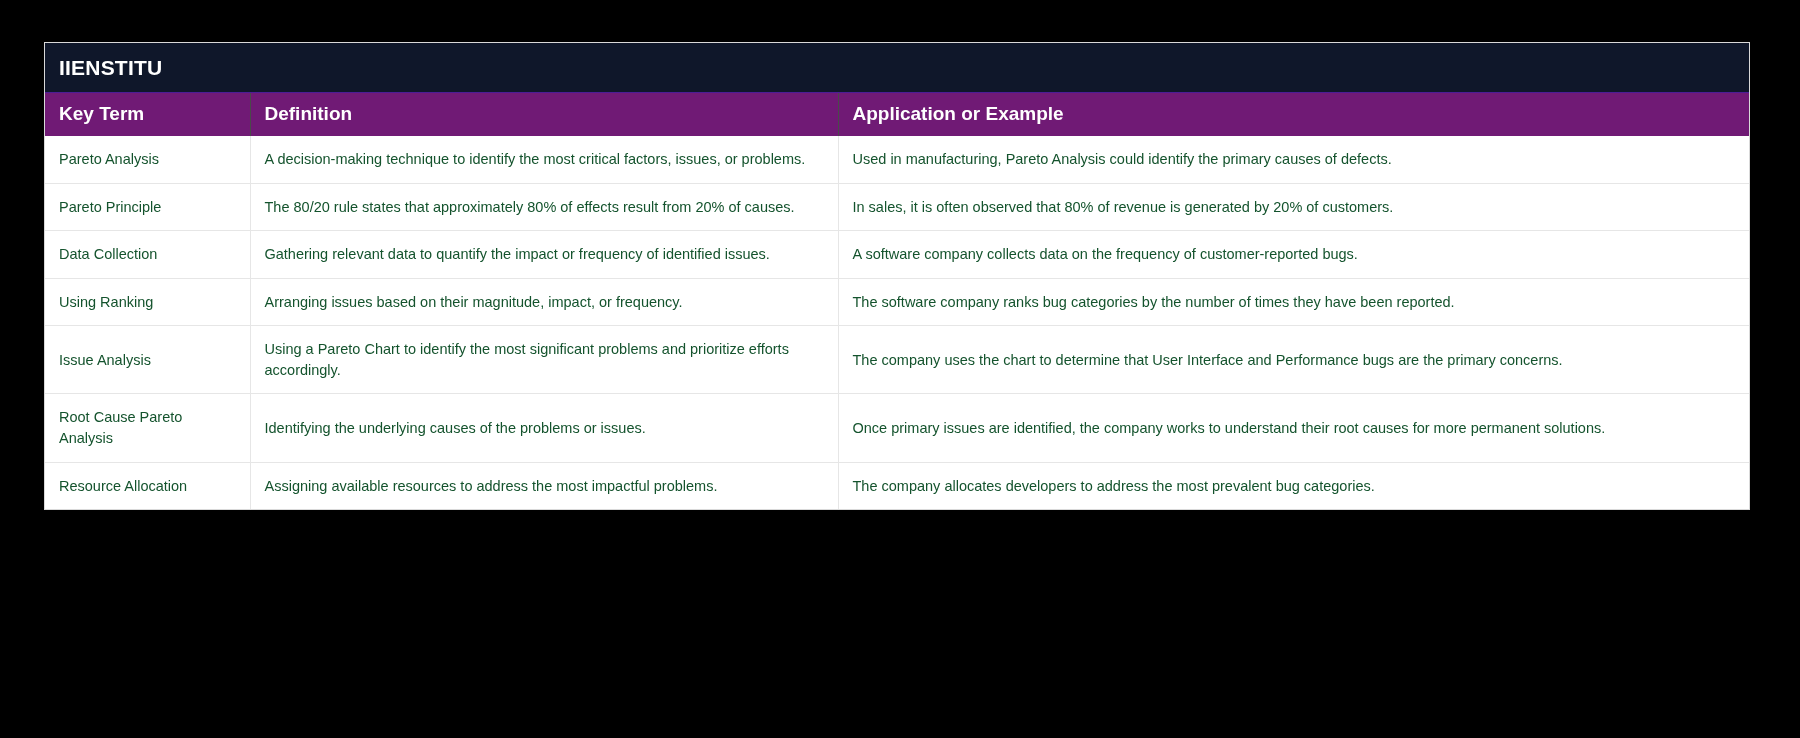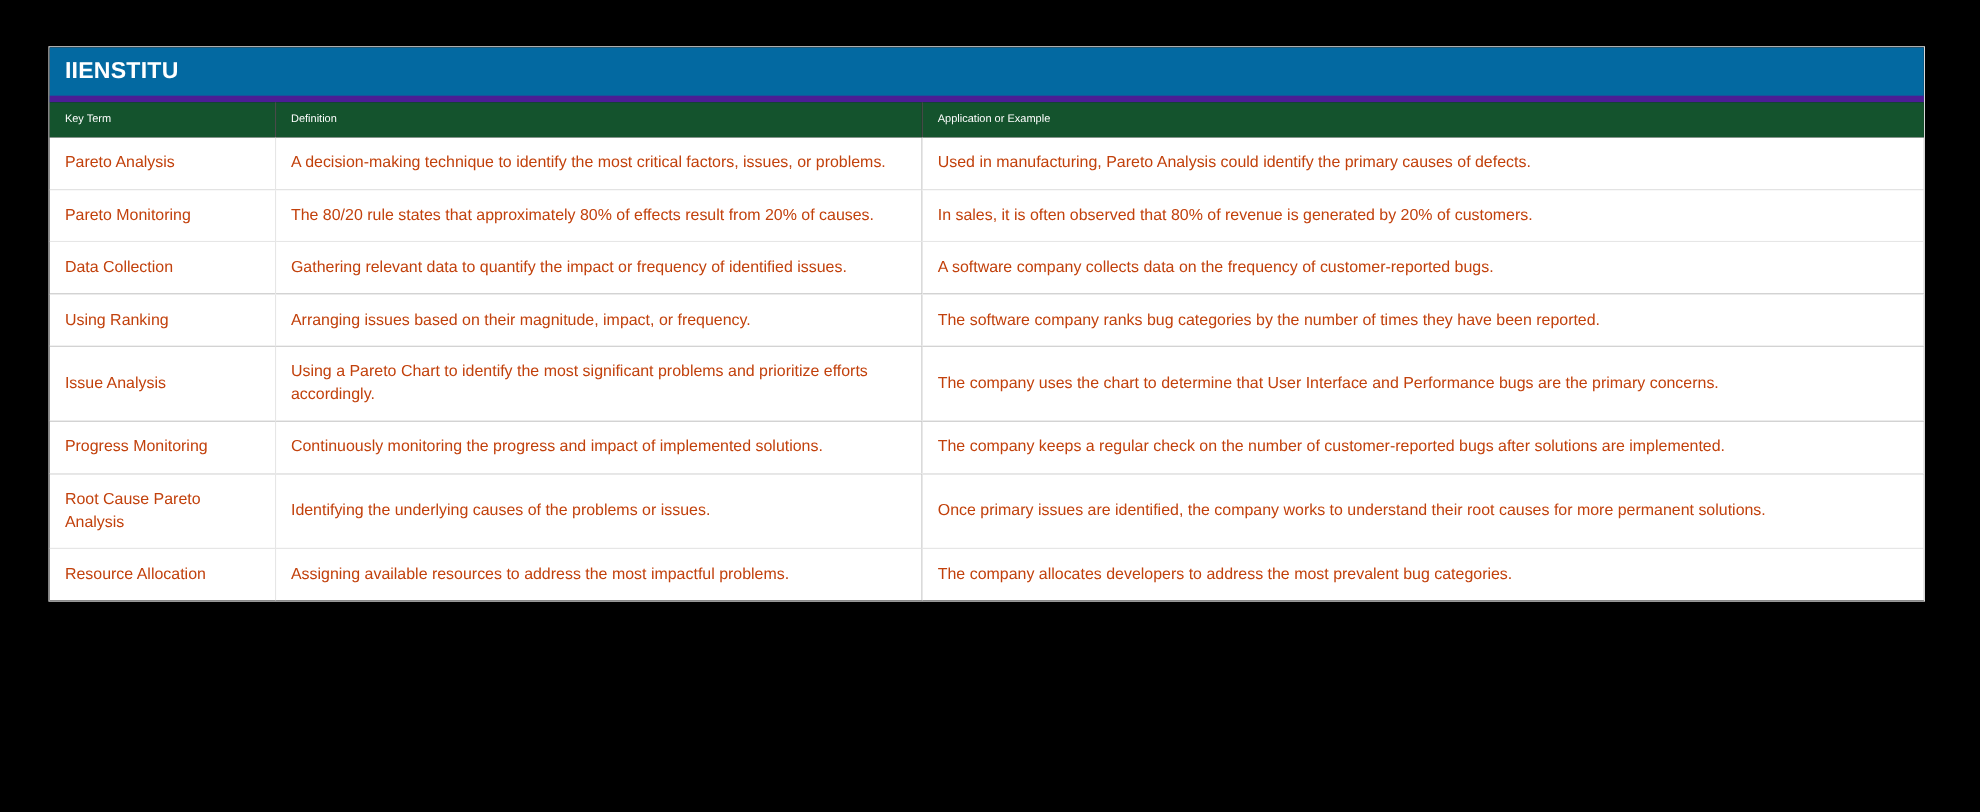--- a/index.html
+++ b/index.html
@@ -22,56 +22,56 @@
 
   #table-card {
     width: 1706px;
     border: 1px solid #d9d9d9;
     background: #000000;
     overflow: hidden;
   }
 
   
   #brand-band {
-    background: #0369a1;
-    border-bottom: 6px solid #4c1d95;
+    background: #0f172a;
+    border-bottom: 1px solid #4c1d95;
     height: 50px;
     display: flex;
     align-items: center;
     padding: 0 0 0 14px;
   }
   #brand-title {
     color: #ffffff;
     font-size: 21px;
     font-weight: bold;
     letter-spacing: 0.2px;
   }
 
   
   table {
     width: 100%;
     border-collapse: collapse;
     table-layout: fixed;
   }
 
   thead th {
-    background: #14532d;
+    background: #701a75;
     color: #ffffff;
-    font-size: 10px;
-    font-weight: normal;
+    font-size: 19px;
+    font-weight: bold;
     text-align: left;
     padding: 10px 14px 11px 14px;
     vertical-align: middle;
     border-right: 1px solid #4a4a4a;
   }
   thead th:last-child { border-right: none; }
 
   tbody td {
     background: #ffffff;
-    color: #c2410c;
+    color: #14532d;
     font-size: 14.5px;
     line-height: 1.42;
     text-align: left;
     padding: 13px 14px 13px 14px;
     vertical-align: middle;
     border-top: 1px solid #e6e6e6;
     border-right: 1px solid #e6e6e6;
   }
   tbody td:last-child { border-right: none; }
   tbody tr:first-child td { border-top: none; }
@@ -103,45 +103,40 @@
           <th>Application or Example</th>
         </tr>
       </thead>
       <tbody id="table-body">
           <tr>
             <td>Pareto Analysis</td>
             <td>A decision-making technique to identify the most critical factors, issues, or problems.</td>
             <td>Used in manufacturing, Pareto Analysis could identify the primary causes of defects.</td>
           </tr>
           <tr>
-            <td>Pareto Monitoring</td>
+            <td>Pareto Principle</td>
             <td>The 80/20 rule states that approximately 80% of effects result from 20% of causes.</td>
             <td>In sales, it is often observed that 80% of revenue is generated by 20% of customers.</td>
           </tr>
           <tr>
             <td>Data Collection</td>
             <td>Gathering relevant data to quantify the impact or frequency of identified issues.</td>
             <td>A software company collects data on the frequency of customer-reported bugs.</td>
           </tr>
           <tr>
             <td>Using Ranking</td>
             <td>Arranging issues based on their magnitude, impact, or frequency.</td>
             <td>The software company ranks bug categories by the number of times they have been reported.</td>
           </tr>
           <tr>
             <td>Issue Analysis</td>
             <td>Using a Pareto Chart to identify the most significant problems and prioritize efforts accordingly.</td>
             <td>The company uses the chart to determine that User Interface and Performance bugs are the primary concerns.</td>
           </tr>
           <tr>
-            <td>Progress Monitoring</td>
-            <td>Continuously monitoring the progress and impact of implemented solutions.</td>
-            <td>The company keeps a regular check on the number of customer-reported bugs after solutions are implemented.</td>
-          </tr>
-          <tr>
             <td>Root Cause Pareto Analysis</td>
             <td>Identifying the underlying causes of the problems or issues.</td>
             <td>Once primary issues are identified, the company works to understand their root causes for more permanent solutions.</td>
           </tr>
           <tr>
             <td>Resource Allocation</td>
             <td>Assigning available resources to address the most impactful problems.</td>
             <td>The company allocates developers to address the most prevalent bug categories.</td>
           </tr>
         </tbody>

